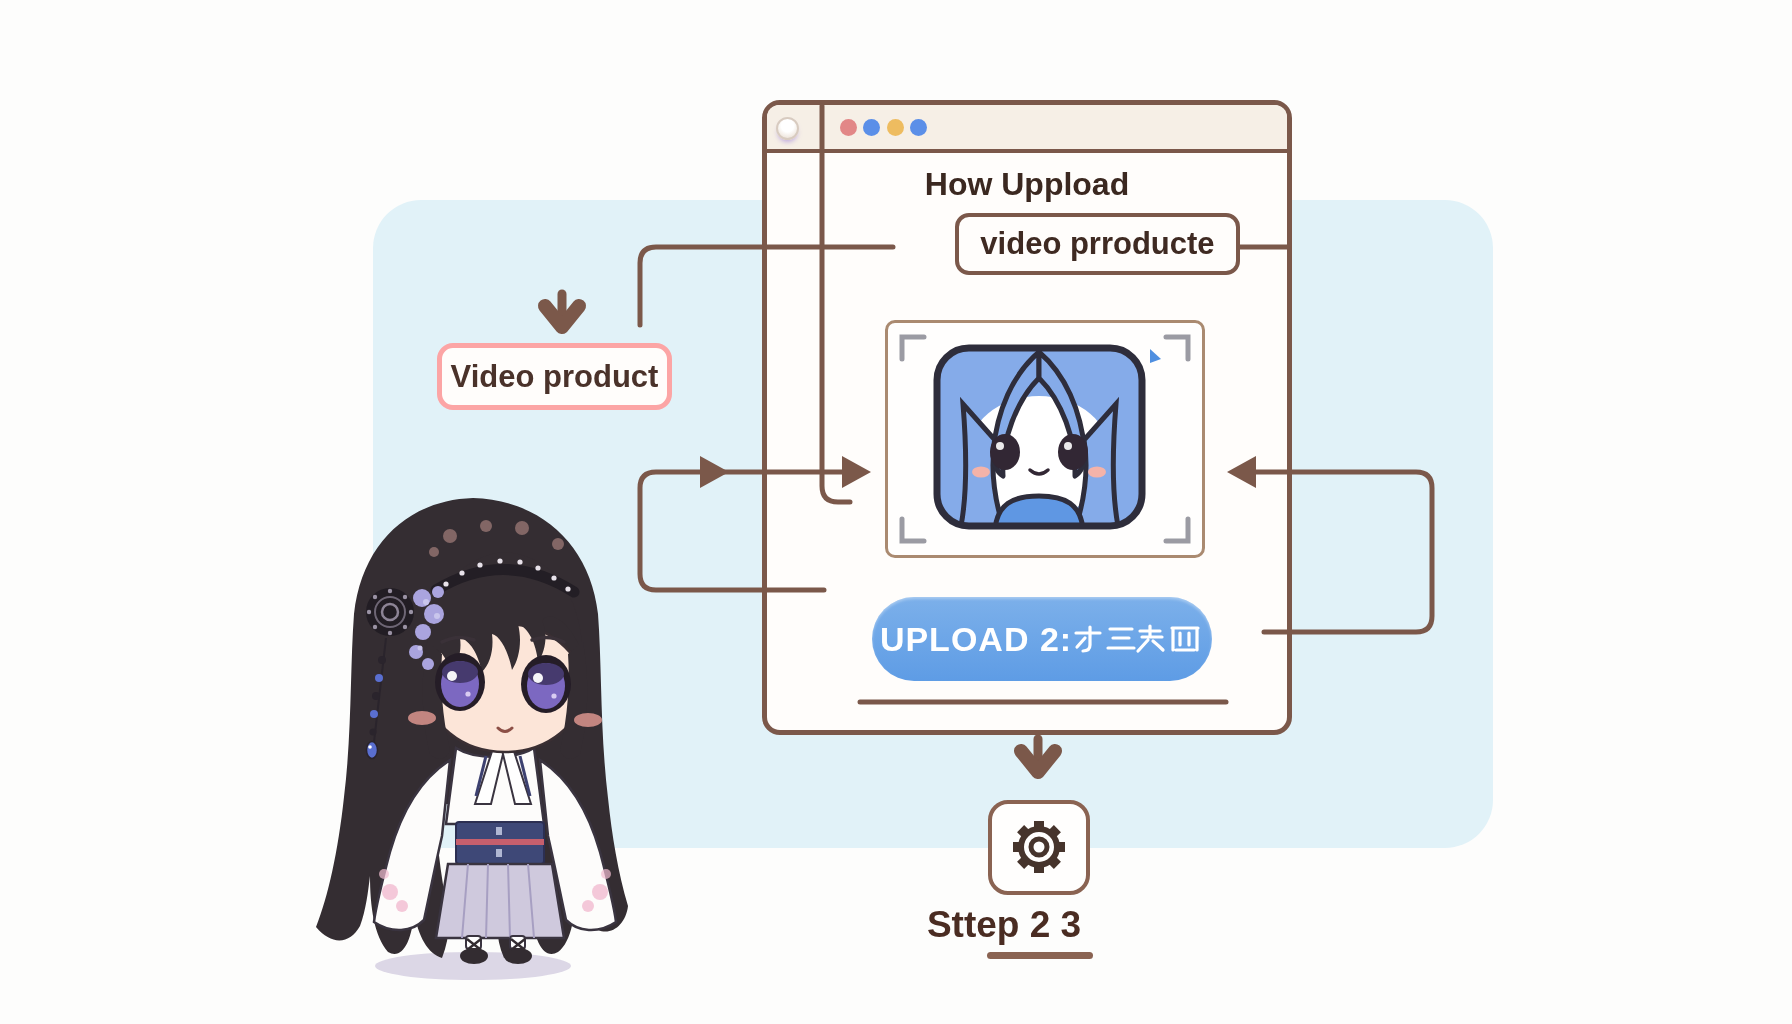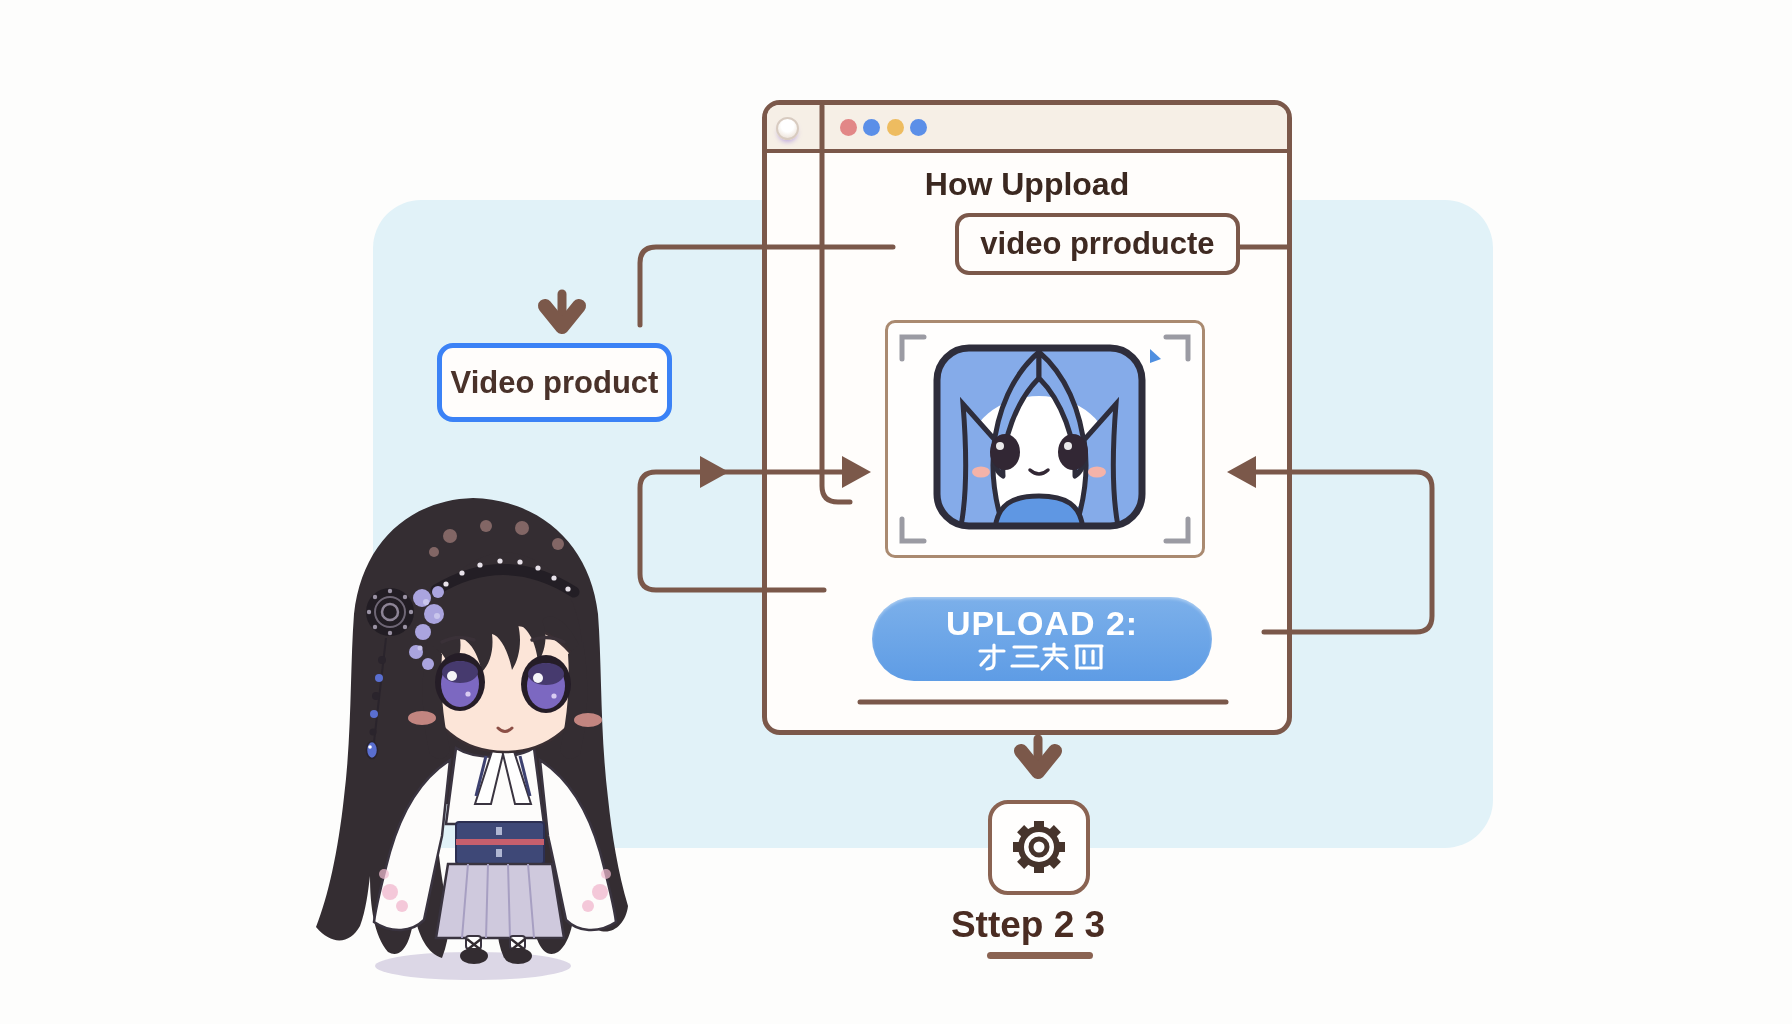--- a/index.html
+++ b/index.html
@@ -15,31 +15,31 @@
   #linework{left:0;top:0;width:1792px;height:1024px;z-index:4;pointer-events:none;}
   .dot{width:17px;height:17px;border-radius:50%;z-index:6;}
   #pearl{left:776px;top:117px;width:23px;height:23px;border-radius:50%;z-index:6;
          background:radial-gradient(circle at 50% 35%,#ffffff 0 40%,#f0e8e0 75%,#e2d6cc 100%);
          border:2px solid #d8cbc0;box-shadow:0 4px 5px -2px rgba(150,120,220,.6);box-sizing:border-box;}
   #window-title{left:762px;top:166px;width:530px;text-align:center;font-size:32px;font-weight:700;
                 color:#3b2820;z-index:6;}
   .flowbox{box-sizing:border-box;background:#fffdfb;display:flex;align-items:center;justify-content:center;
            font-weight:700;color:#3f2a22;z-index:6;}
   #field-box{left:915px;top:213px;width:285px;height:62px;border:4px solid #7b584a;border-radius:14px;font-size:31px;margin-left:40px;}
-  #left-box{left:437px;top:343px;width:235px;height:79px;border:5px solid #3b82f6;border-radius:16px;font-size:31px;color:#4a322a;}
+  #left-box{left:437px;top:343px;width:235px;height:67px;border:5px solid #fca5a5;border-radius:16px;font-size:31px;color:#4a322a;}
   #preview-card{left:885px;top:320px;width:320px;height:238px;background:#fffefd;border:3px solid #aa8a70;
                 border-radius:10px;box-sizing:border-box;z-index:5;}
   #avatar{position:absolute;left:45px;top:21px;width:213px;height:186px;}
   #upload-btn{left:872px;top:597px;width:340px;height:84px;border:none;border-radius:42px;cursor:pointer;
-              background:linear-gradient(180deg,#7cb0ea,#5e9ce5);display:flex;flex-direction:column;
+              background:linear-gradient(180deg,#7cb0ea,#5e9ce5);display:flex;flex-direction:row;
               align-items:center;justify-content:center;z-index:6;box-shadow:inset 0 2px 3px rgba(255,255,255,.35);}
   #upload-label{font-size:34px;font-weight:700;color:#ffffff;letter-spacing:1px;line-height:36px;}
   #gear-box{left:988px;top:800px;width:102px;height:95px;border:4px solid #8a6352;border-radius:20px;
             background:#fffefd;box-sizing:border-box;display:flex;align-items:center;justify-content:center;z-index:6;cursor:pointer;}
-  #step-label{left:928px;top:904px;width:200px;text-align:center;font-size:37px;font-weight:700;color:#4a2c22;z-index:6;}
+  #step-label{left:904px;top:904px;width:200px;text-align:center;font-size:37px;font-weight:700;color:#4a2c22;z-index:6;}
   #step-underline{left:987px;top:952px;width:106px;height:7px;border-radius:4px;background:#8a6352;z-index:6;}
 </style>
 </head>
 <body>
 
 <div id="panel" class="abs"></div>
 
 <svg id="character" class="abs" viewBox="0 0 360 500" aria-hidden="true">
   <ellipse cx="183" cy="474" rx="98" ry="14" fill="#dcd7e6"></ellipse>
   <path d="M183 6 C120 8 72 50 64 122 C60 175 62 240 54 305 C48 360 38 405 26 435 C42 454 60 452 70 434

